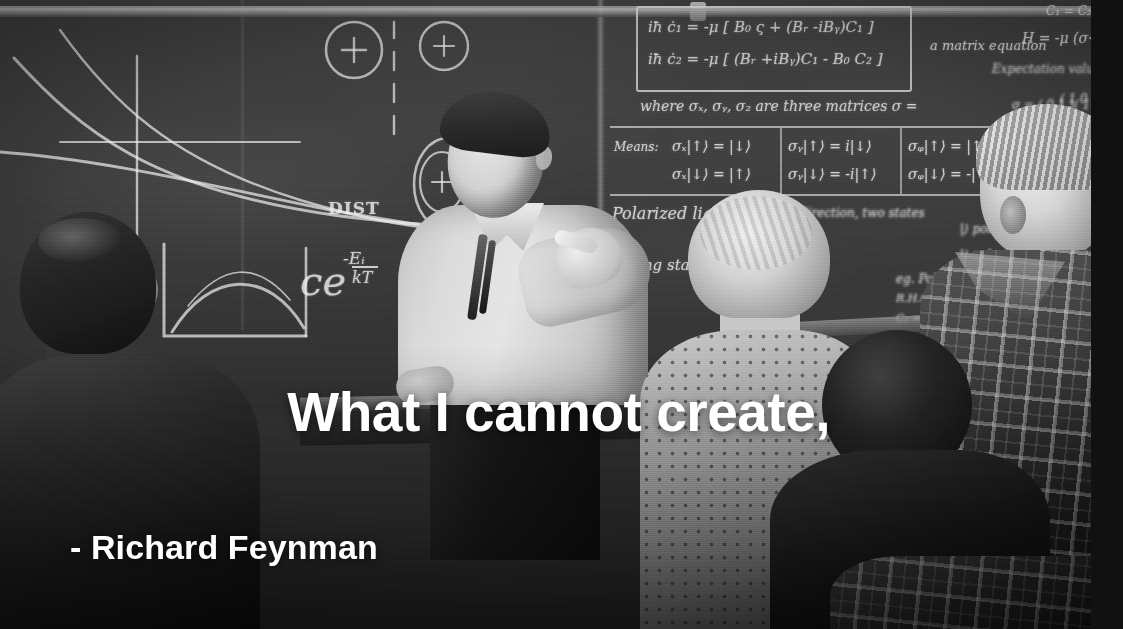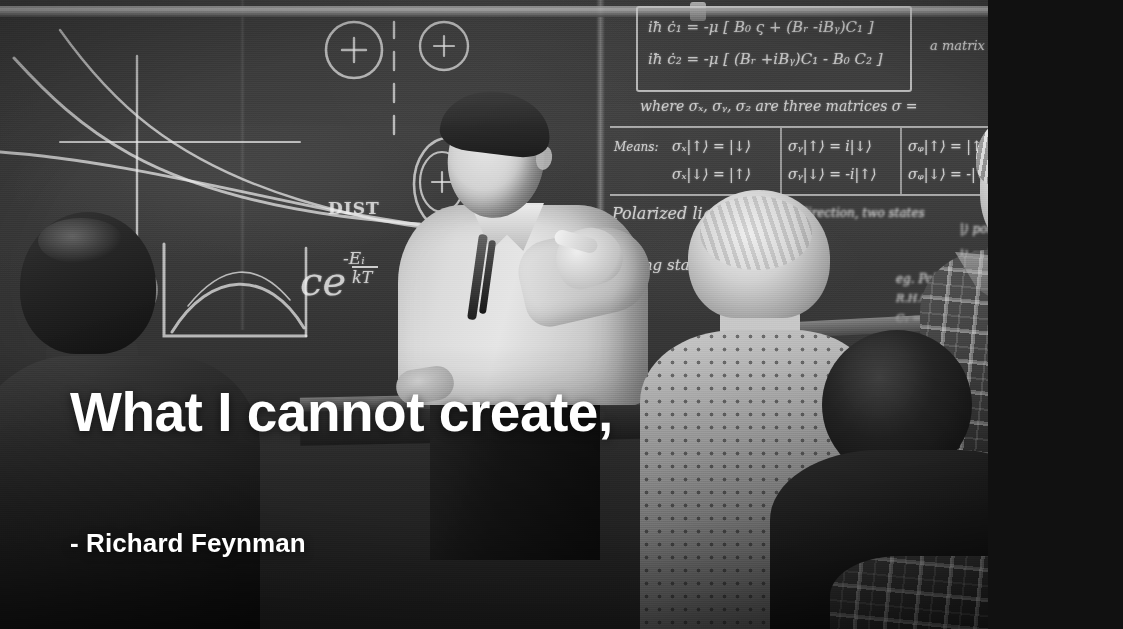--- a/index.html
+++ b/index.html
@@ -1,19 +1,20 @@
 <!DOCTYPE html>
 <html><head>
 <meta charset="utf-8">
 <style>
   html,body{margin:0;padding:0;background:#111;}
   #stage{
-    position:relative;width:988px;height:629px;overflow:hidden;
+    position:relative;width:1091px;height:629px;overflow:hidden;
     background:#2f3437;
     font-family:"Liberation Sans", sans-serif;
+    text-align:right;
   }
   .layer{position:absolute;}
 
   
   #board{
     left:0;top:0;width:1123px;height:629px;
     background:
       radial-gradient(ellipse 60% 50% at 30% 20%, #44494b 0%, rgba(68,73,75,0) 70%),
       radial-gradient(ellipse 50% 45% at 78% 15%, #404547 0%, rgba(64,69,71,0) 70%),
       linear-gradient(176deg,#3f4446 0%,#393e40 35%,#343839 65%,#2a2d2e 100%);
@@ -266,21 +267,21 @@
 
   
   #quote{left:70px;top:383px;width:760px;}
   .qline{
     color:#ffffff;font-weight:700;font-size:55px;line-height:58px;
     letter-spacing:-0.5px;font-family:"Liberation Sans", sans-serif;
     text-shadow:0 2px 10px rgba(0,0,0,.55);
     margin:0;white-space:nowrap;
   }
   #attrib{
-    left:70px;top:528px;color:#ffffff;font-weight:700;font-size:26px;
+    left:70px;top:528px;color:#ffffff;font-weight:700;font-size:34px;
     letter-spacing:.1px;font-family:"Liberation Sans", sans-serif;
     text-shadow:0 2px 8px rgba(0,0,0,.6);white-space:nowrap;
   }
 </style>
 </head>
 <body>
 
 <div id="stage">
 
   <div id="board" class="layer"></div>

